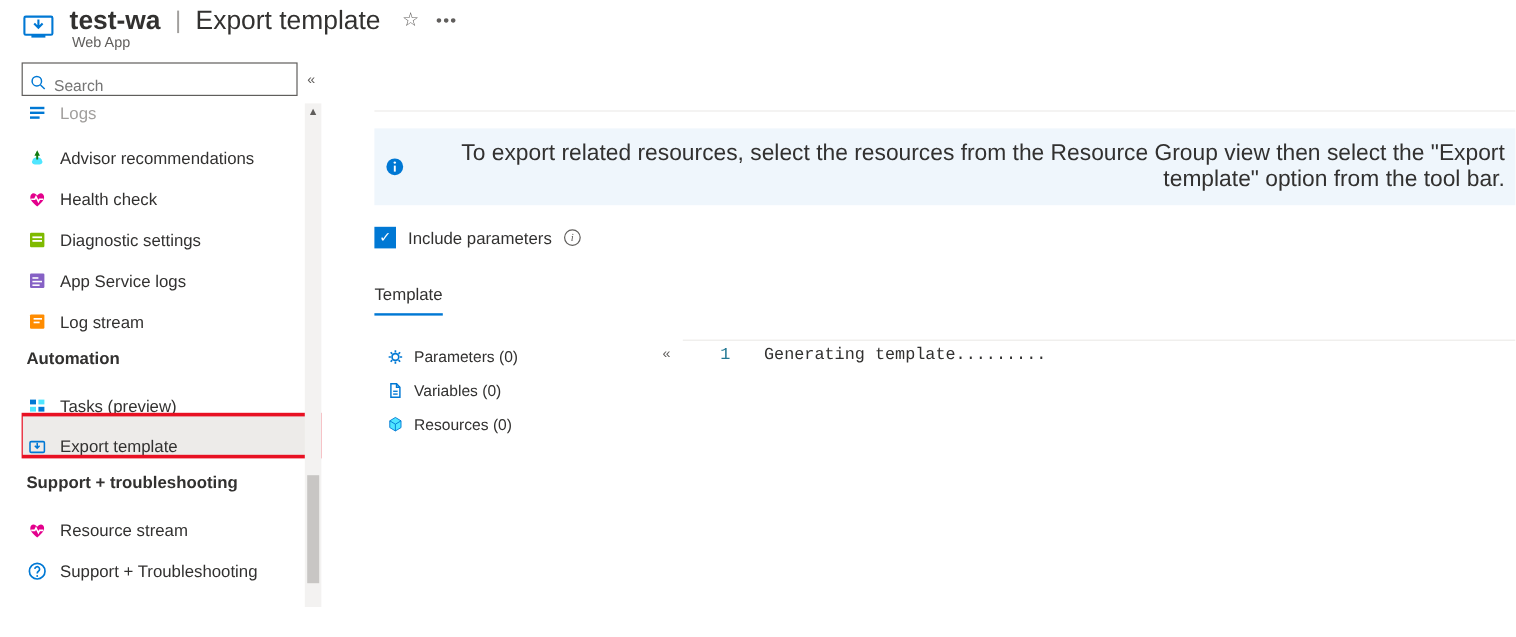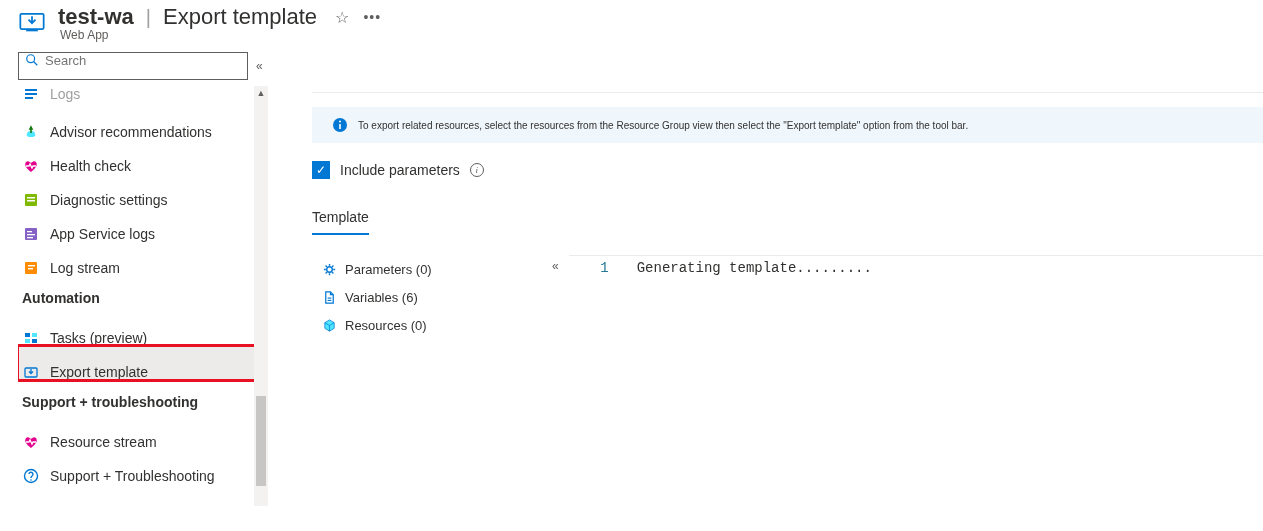--- a/index.html
+++ b/index.html
@@ -32,21 +32,21 @@
 
     .sidebar {
       width: 268px;
       flex: 0 0 268px;
       border-right: none;
       padding: 0 0 0 18px;
       position: relative;
     }
     .search-row { display: flex; align-items: center; gap: 8px; margin-bottom: 6px; }
     .search-box {
-      display: flex; align-items: flex-start;
+      display: flex; align-items: flex-end;
       border: 1px solid #605e5c;
       height: 28px; width: 230px;
       padding: 0 6px;
       gap: 6px;
     }
     .search-box input {
       border: none; outline: none; flex: 1;
       font-size: 13px; color: #605e5c;
       background: transparent;
     }
@@ -98,23 +98,24 @@
     .main {
       flex: 1;
       padding: 0 0 0 44px;
       position: relative;
     }
     .toolbar-divider { border-top: 1px solid #edebe9; margin: 40px 0 14px 0; width: 100%; }
     .info-banner {
       display: flex; align-items: center; gap: 10px;
       background: #eff6fc;
       border: none;
-      padding: 10px 20px;
-      font-size: 10px; color: #323130;
+      padding: 10px 9px;
+      font-size: 19px; color: #323130;
       margin-right: 0;
+      text-align: right;
     }
     .info-banner .info-icon { width: 16px; height: 16px; flex: 0 0 16px; }
     .checkbox-row { display: flex; align-items: center; gap: 10px; margin-top: 18px; }
     .checkbox {
       width: 18px; height: 18px; background: #0078d4;
       display: flex; align-items: center; justify-content: center;
       color: #fff; font-size: 12px; cursor: pointer;
     }
     .checkbox-label { font-size: 14px; }
     .help-icon {
@@ -328,21 +329,21 @@
             </svg>
           <span>Parameters (0)</span>
         </div>
         <div class="tree-item">
           <svg viewBox="0 0 16 16">
               <path d="M4 2 h5 l3 3 v9 h-8 z" fill="none" stroke="#0078d4" stroke-width="1.3"></path>
               <path d="M9 2 v3 h3" fill="none" stroke="#0078d4" stroke-width="1.3"></path>
               <rect x="6" y="8" width="4" height="1.2" fill="#0078d4"></rect>
               <rect x="6" y="10.5" width="4" height="1.2" fill="#0078d4"></rect>
             </svg>
-          <span>Variables (6)</span>
+          <span>Variables (0)</span>
         </div>
         <div class="tree-item">
           <svg viewBox="0 0 16 16">
               <path d="M8 2 l5 3 v6 l-5 3 l-5 -3 v-6 z" fill="#50e6ff" stroke="#0078d4" stroke-width="0.8"></path>
               <path d="M3 5 l5 3 l5 -3 M8 8 v6" stroke="#0078d4" stroke-width="0.8" fill="none"></path>
             </svg>
           <span>Resources (0)</span>
         </div>
       </div>
 

